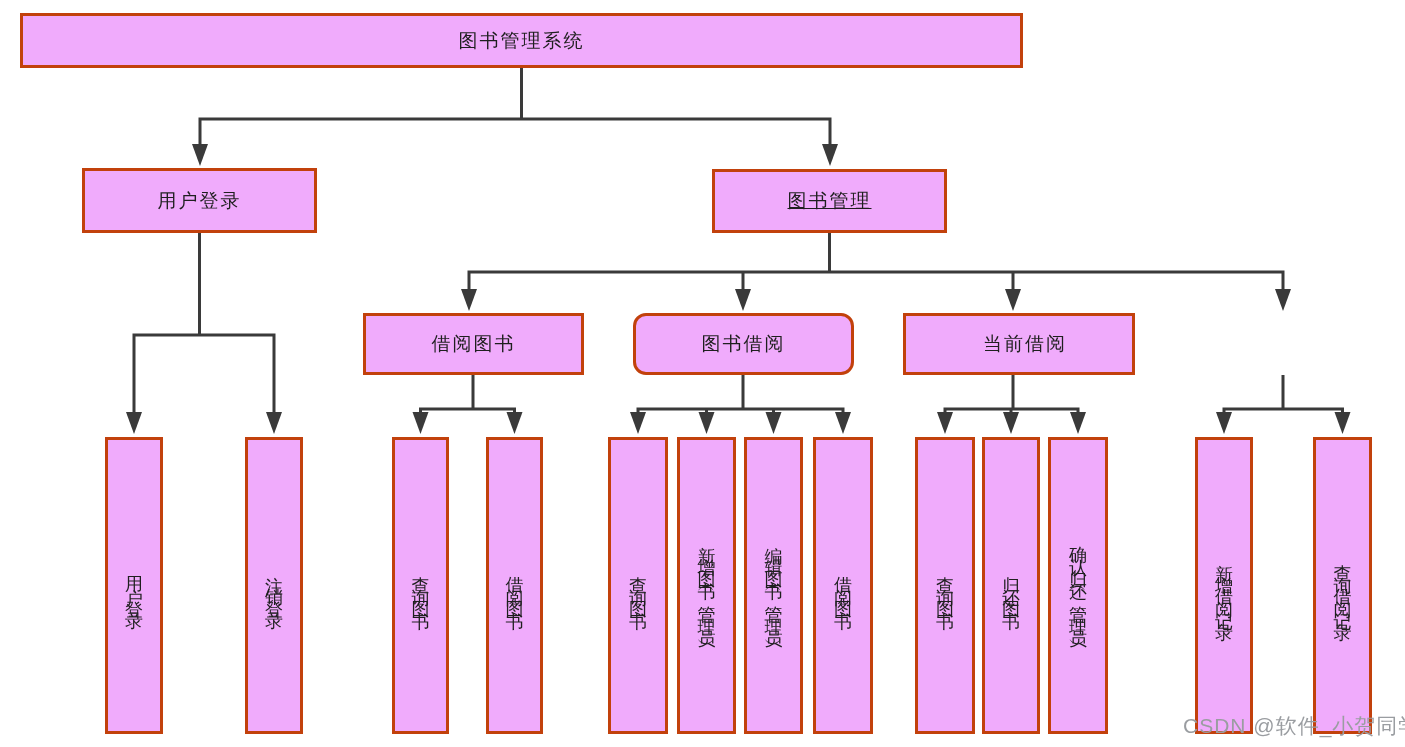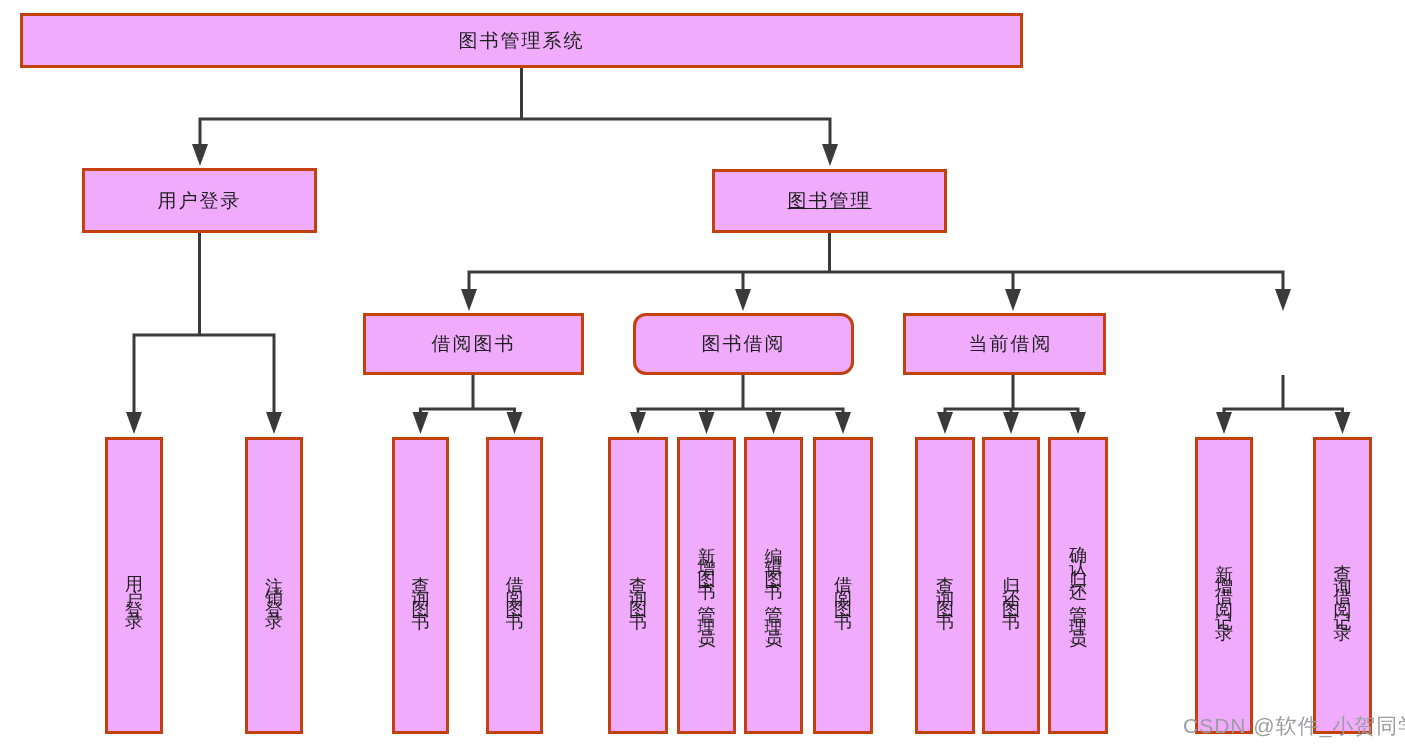--- a/index.html
+++ b/index.html
@@ -105,21 +105,21 @@
   <div class="node" style="left:712px; top:169px; width:235px; height:64px;text-decoration:underline;">
     <span class="hlabel">图书管理</span>
   </div>
 
   <div class="node" style="left:363px; top:313px; width:221px; height:62px;">
     <span class="hlabel">借阅图书</span>
   </div>
   <div class="node" style="left:633px; top:313px; width:221px; height:62px;border-radius:13px;">
     <span class="hlabel">图书借阅</span>
   </div>
-  <div class="node" style="left:903px; top:313px; width:203px; height:62px;padding-left:12px;">
+  <div class="node" style="left:903px; top:313px; width:232px; height:62px;padding-left:12px;">
     <span class="hlabel">当前借阅</span>
   </div>
 
   <div class="node" style="left:105px; top:437px; width:58px; height:297px;">
     <span class="vlabel">用户登录</span>
   </div>
   <div class="node" style="left:245px; top:437px; width:58px; height:297px;">
     <span class="vlabel">注销登录</span>
   </div>
 

